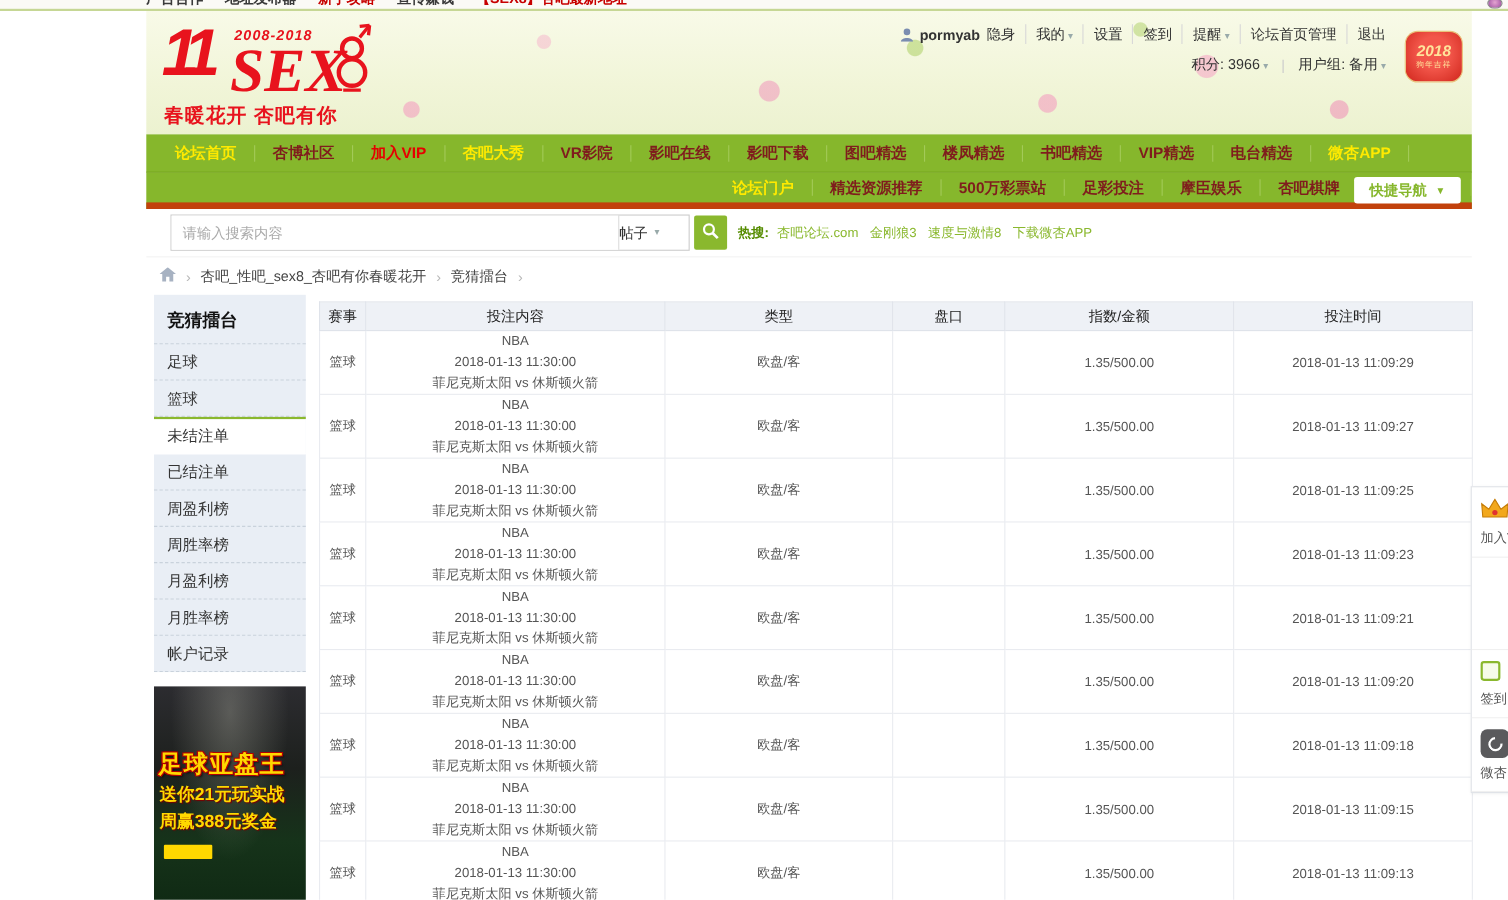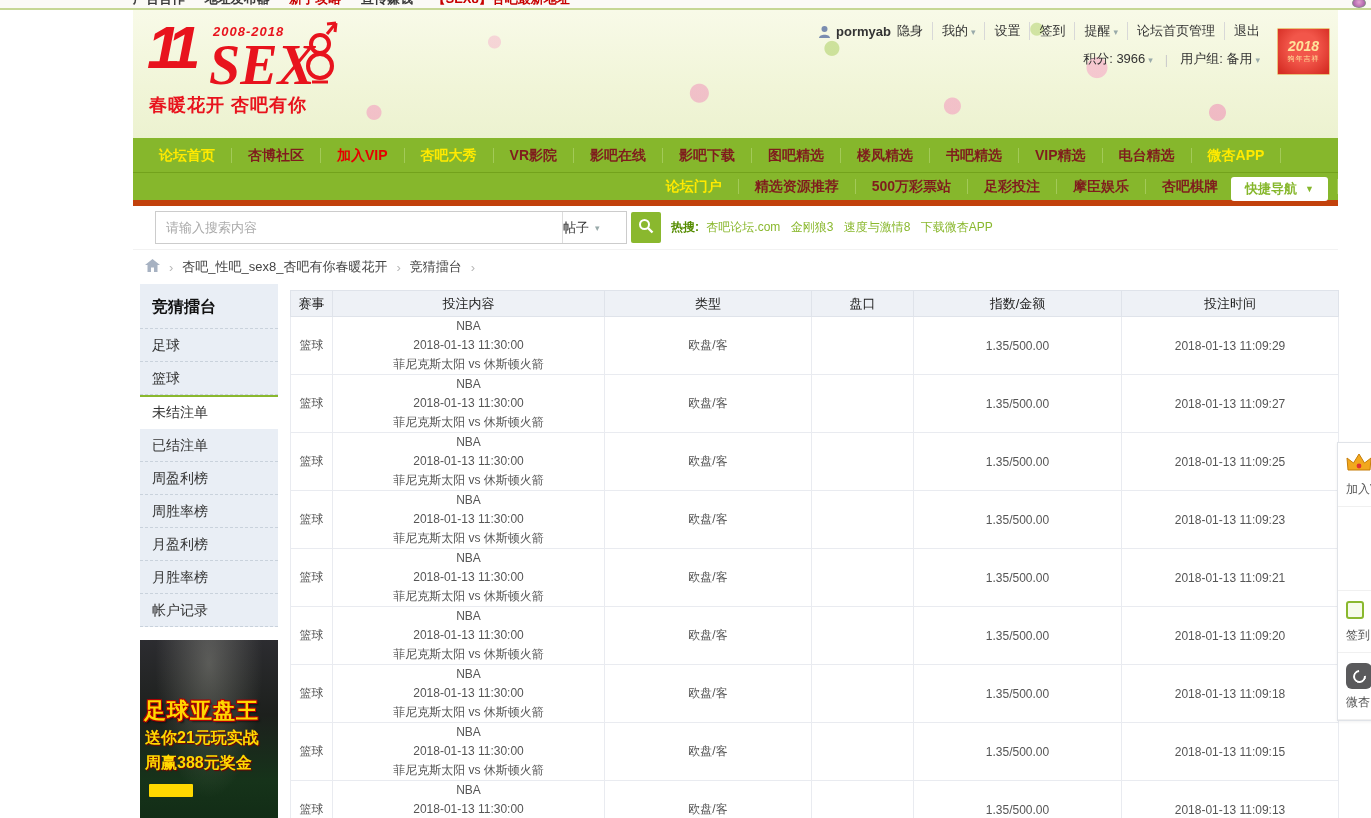--- a/index.html
+++ b/index.html
@@ -11,21 +11,21 @@
   .topbar { position:relative; height:10px; background:#fbfaf6; border-bottom:2px solid #c6d795; overflow:hidden; }
   .topbar-links { position:absolute; left:133px; top:-10px; white-space:nowrap; font-size:13px; font-weight:bold; color:#3a3a3a; }
   .topbar-links span { margin-right:16px; cursor:pointer; }
   .topbar-links .c-red { color:#c70000; }
   .tb-icon { position:absolute; left:1352px; top:-2px; width:14px; height:10px; border-radius:50%;
     background:radial-gradient(circle at 50% 40%, #e3a3d0, #9c4ba0); border:1px solid #8a8a8a; }
 
   .wrap { margin-left:133px; width:1205px; position:relative; }
 
   
-  .header { position:relative; height:128px;
+  .header { position:relative; height:112px;
     background:
       radial-gradient(circle at 20% 80%, rgba(244,150,190,.55) 0 7px, rgba(244,150,190,0) 8px),
       radial-gradient(circle at 30% 25%, rgba(246,170,200,.45) 0 6px, rgba(246,170,200,0) 7px),
       radial-gradient(circle at 47% 65%, rgba(240,140,185,.5) 0 9px, rgba(240,140,185,0) 10px),
       radial-gradient(circle at 58% 30%, rgba(172,207,99,.55) 0 7px, rgba(172,207,99,0) 8px),
       radial-gradient(circle at 68% 75%, rgba(244,150,190,.55) 0 8px, rgba(244,150,190,0) 9px),
       radial-gradient(circle at 80% 45%, rgba(246,168,198,.6) 0 10px, rgba(246,168,198,0) 11px),
       radial-gradient(circle at 90% 80%, rgba(240,130,180,.5) 0 8px, rgba(240,130,180,0) 9px),
       radial-gradient(circle at 75% 15%, rgba(172,207,99,.5) 0 6px, rgba(172,207,99,0) 7px),
       linear-gradient(180deg,#f8fae8 0%,#f1f5d8 60%,#ecf2d0 100%); }
@@ -44,21 +44,21 @@
   .user-vis { margin-left:6px; cursor:pointer; }
   .user-menu-item { border-left:1px solid #d8d8d8; margin-left:9px; padding-left:9px; cursor:pointer; white-space:nowrap; }
   .user-menu-item:first-of-type { border-left:none; margin-left:12px; padding-left:0; }
   .caret { display:none; color:#9aa; font-size:9px; margin-left:3px; }
   .caret::before { content:"▾"; }
   .has-caret .caret { display:inline; }
   .user-line2 { margin-top:10px; display:flex; justify-content:flex-end; align-items:center; }
   .user-stat { cursor:pointer; white-space:nowrap;text-align:center; }
   .user-stat .caret { display:inline; }
   .user-line2 .divider { color:#ccc; margin:0 12px; }
-  .badge2018 { position:absolute; top:18px; right:8px; width:53px; height:47px; border-radius:1px; cursor:pointer;
+  .badge2018 { position:absolute; top:18px; right:8px; width:53px; height:47px; border-radius:12px; cursor:pointer;
     background:radial-gradient(circle at 50% 42%, #f2564a 40%, #d62e24 90%); border:1px solid #e9c27c;
     color:#ffe39a; text-align:center; overflow:hidden; }
   .badge-year { font-size:14px; font-weight:bold; font-style:italic; padding-top:9px; }
   .badge-sub { font-size:7px; letter-spacing:1px; }
 
   
   .nav-row { display:flex; align-items:center; background:#86b72c; padding-left:10px; font-weight:bold; font-size:14px; }
   .nav-row1 { height:35px; border-bottom:1px solid #73a21c; }
   .nav-row2 { height:33px; border-bottom:6px solid #c2410c; position:relative;justify-content:flex-end; }
   .nav-item { padding:0 16px; border-right:1px solid #a3ca58; line-height:15px; cursor:pointer; white-space:nowrap; }

